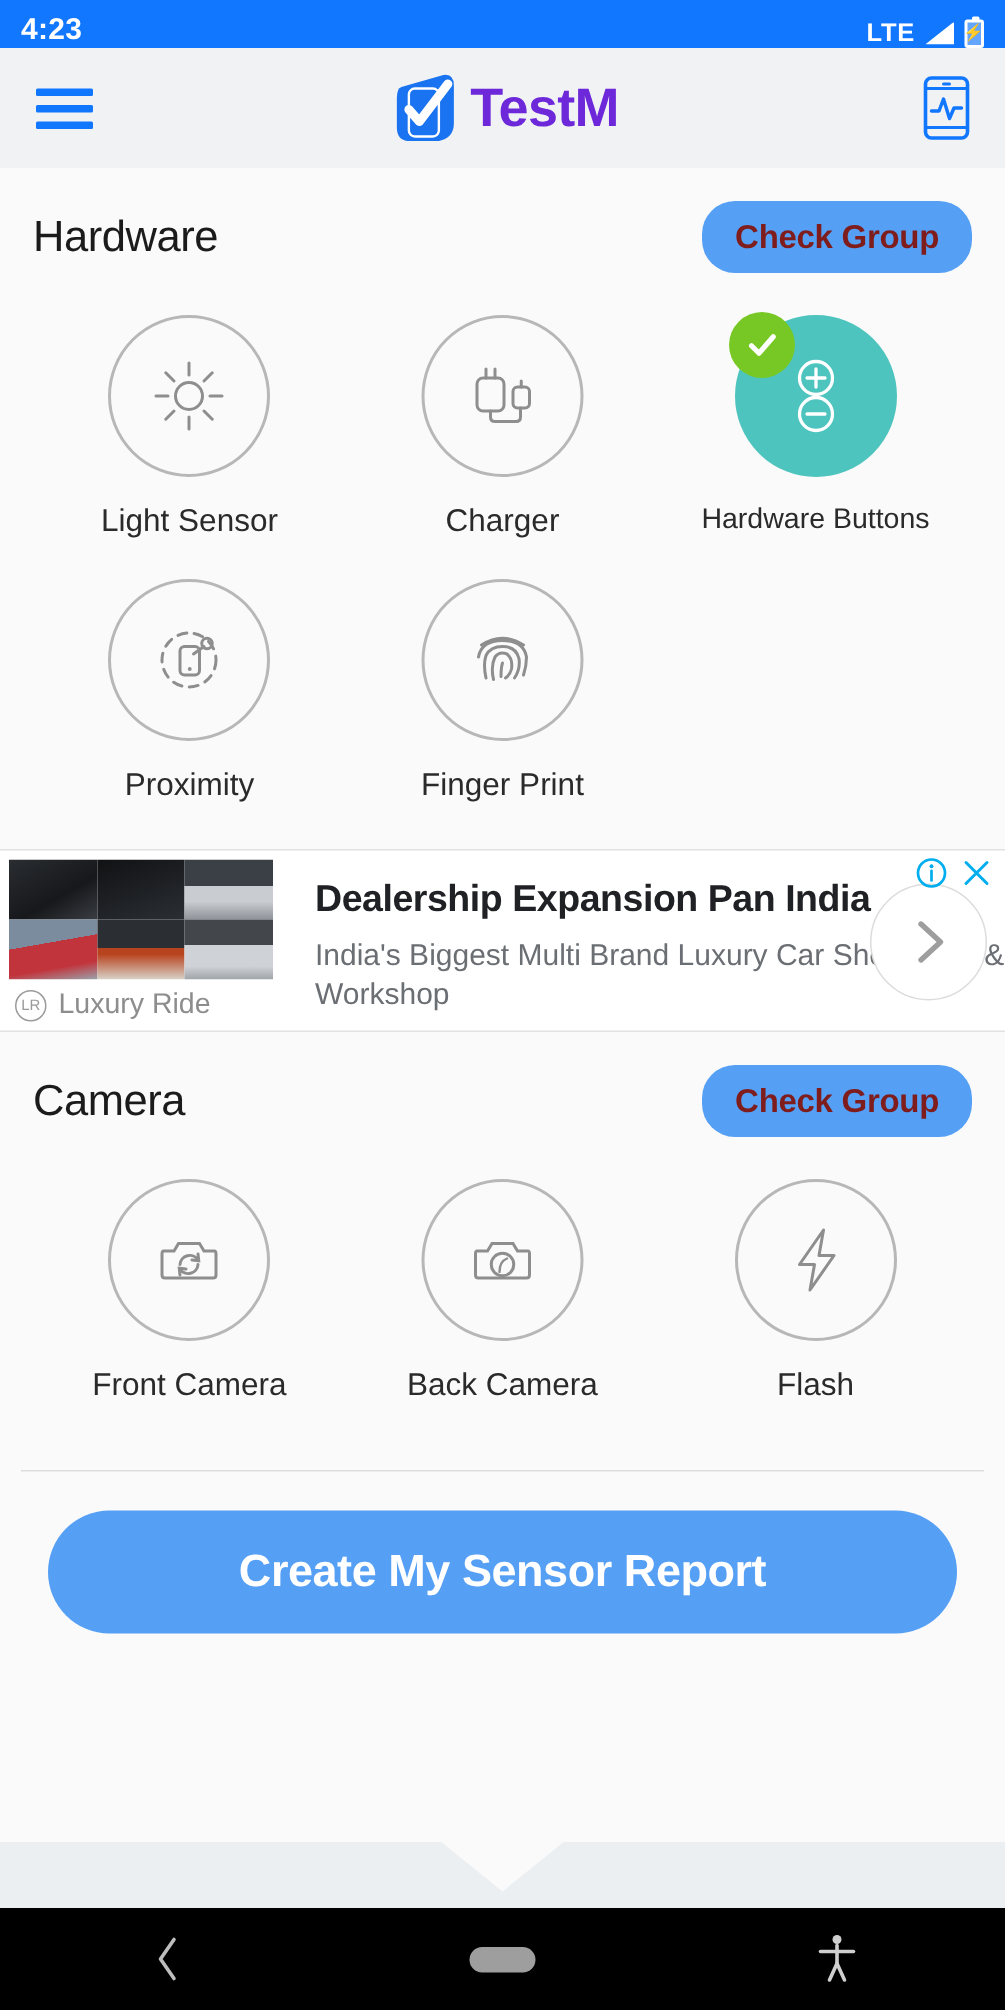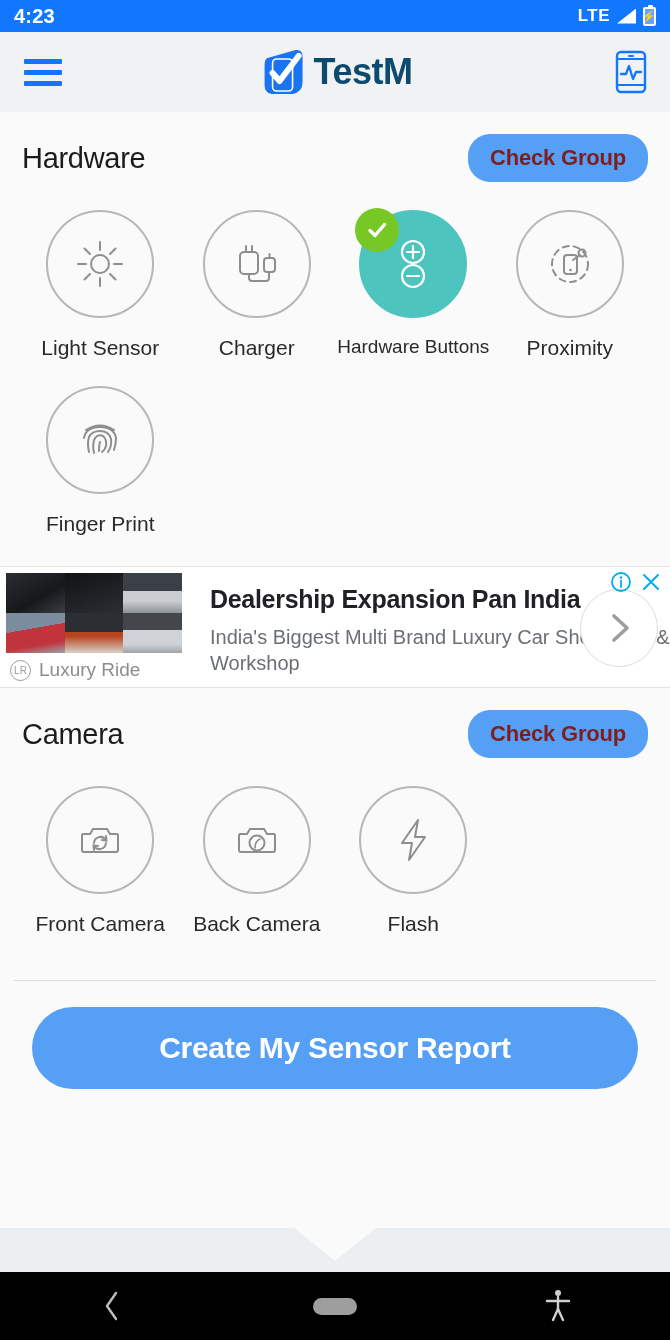--- a/index.html
+++ b/index.html
@@ -7,21 +7,21 @@
     width: 670px; height: 1340px;
     font-family: "Liberation Sans", sans-serif;
     background: #ffffff;
     overflow: hidden;
   }
   .phone { position: relative; width: 670px; height: 1340px; background: #fafafa; }
 
   
   .statusbar {
     height: 32px; background: #1177ff; color: #fff;
-    display: flex; align-items: center; justify-content: space-between;
+    display: flex; align-items: flex-end; justify-content: space-between;
     padding: 0 14px; font-size: 20px; font-weight: 700;
     letter-spacing: .2px;
   }
   .status-right { display: flex; align-items: center; gap: 7px; }
   .lte { font-size: 17px; font-weight: 700; letter-spacing: .5px; }
   .signal {
     width: 19px; height: 15px; background: #fff;
     clip-path: polygon(100% 0, 100% 100%, 0 100%);
   }
   .battery {
@@ -38,36 +38,36 @@
 
   
   .appbar {
     height: 80px; background: #f0f2f4;
     display: flex; align-items: center; justify-content: space-between;
     padding: 0 22px; position: relative;
   }
   .hamburger { display: flex; flex-direction: column; gap: 6px; cursor: pointer; padding: 6px 2px; }
   .hamburger span { display:block; width: 38px; height: 5px; background: #1177ff; border-radius: 1px; }
   .brand { position: absolute; left: 50%; transform: translateX(-50%); display: flex; align-items: center; gap: 4px; }
-  .brand-text { font-size: 36px; font-weight: 700; color: #0c4a6e; letter-spacing: -.5px; }
+  .brand-text { font-size: 36px; font-weight: 700; color: #6d28d9; letter-spacing: -.5px; }
   .pulse-icon { cursor: pointer; }
 
   
   .section-head {
     display: flex; align-items: center; justify-content: space-between;
     padding: 22px 22px 0 22px;
   }
   .section-title { font-size: 29px; font-weight: 400; color: #1b1b1b; letter-spacing: -.3px; }
   .check-group-btn {
     background: #559ff5; color: #7f1d1d; border: none; border-radius: 22px;
     font-family: inherit; font-size: 22px; font-weight: 700;
     padding: 11px 22px; cursor: pointer; letter-spacing: -.2px;
   }
 
-  .grid { display: grid; grid-template-columns: repeat(4, 1fr); row-gap: 0; padding: 28px 22px 0 22px; text-align: center; }
+  .grid { display: grid; grid-template-columns: repeat(3, 1fr); row-gap: 0; padding: 28px 22px 0 22px; text-align: center; }
   .tile { display: flex; flex-direction: column; align-items: center; cursor: pointer; padding-bottom: 26px; }
   .circle {
     width: 108px; height: 108px; border-radius: 50%;
     border: 2px solid #b7b7b7; background: transparent;
     display: flex; align-items: center; justify-content: center; position: relative;
   }
   .circle.filled { background: #4ec4be; border-color: #4ec4be; }
   .badge {
     position: absolute; top: -4px; left: -6px; width: 44px; height: 44px; border-radius: 50%;
     background: #77c825; display: flex; align-items: center; justify-content: center;

